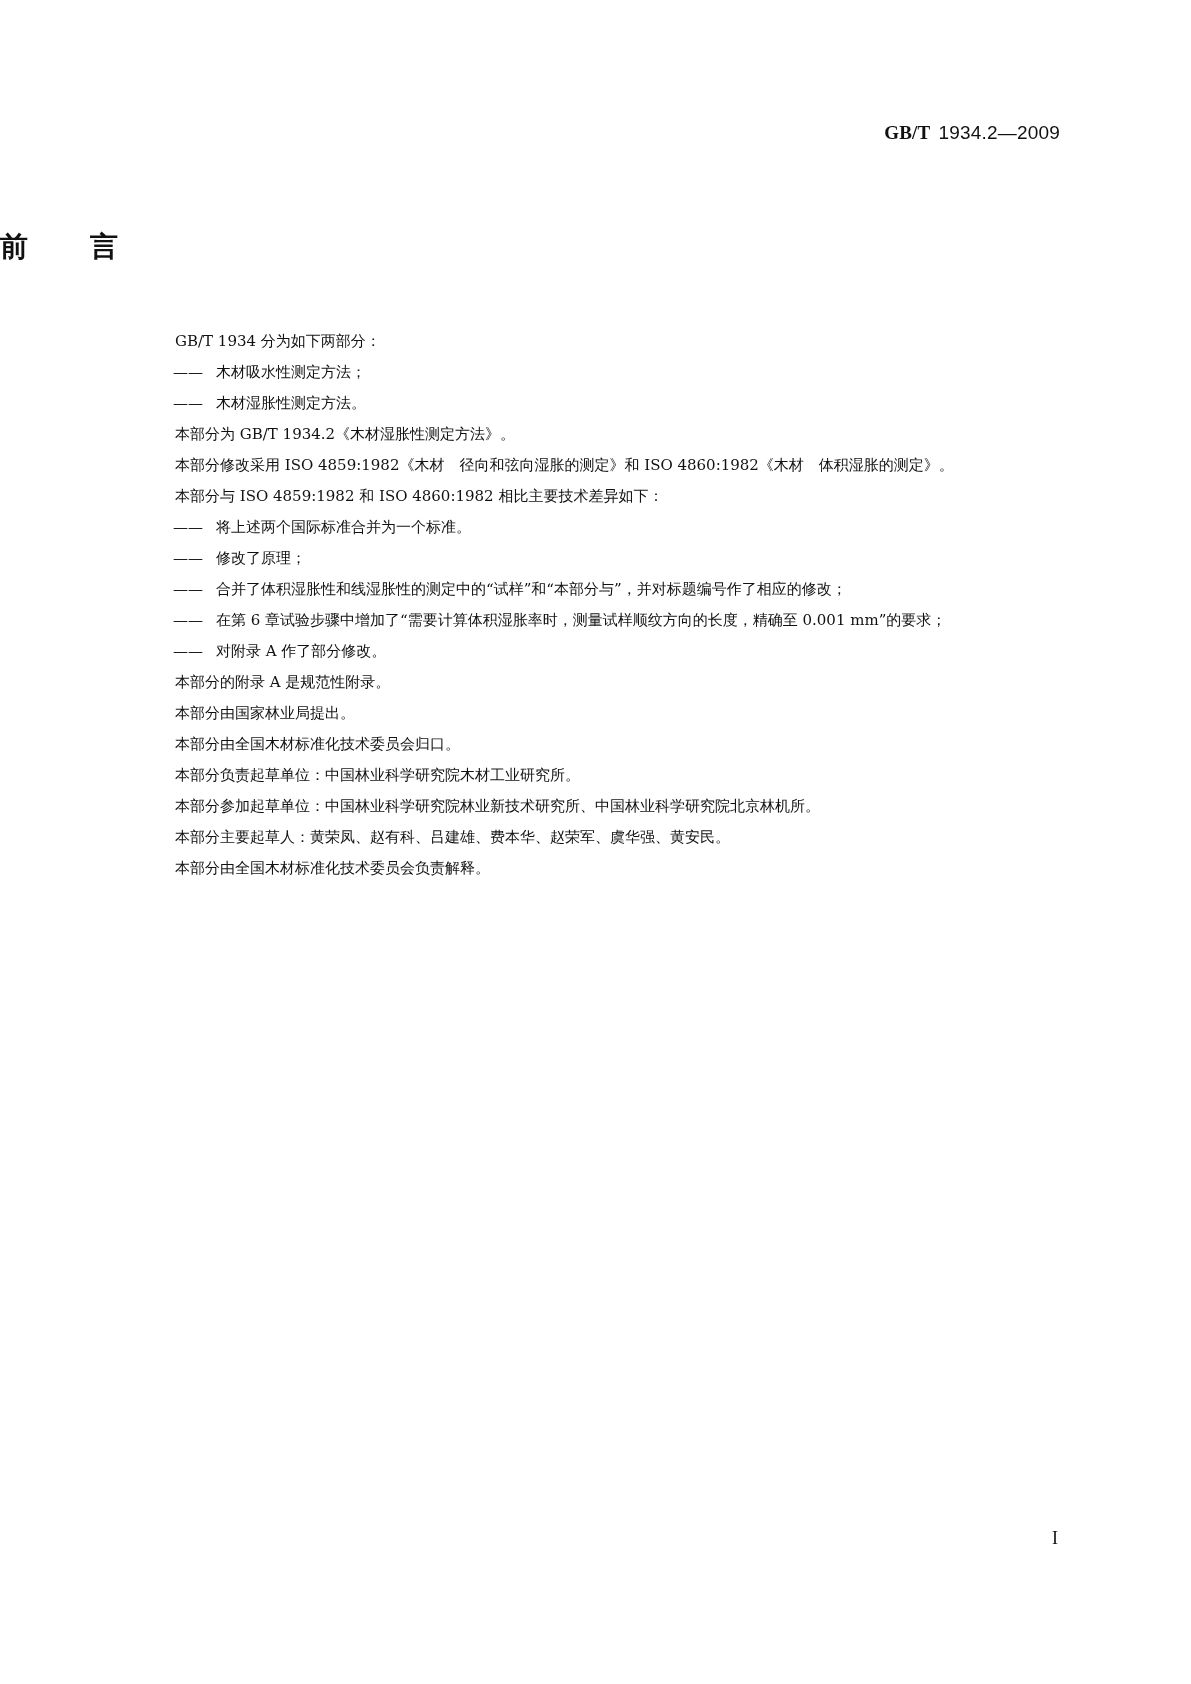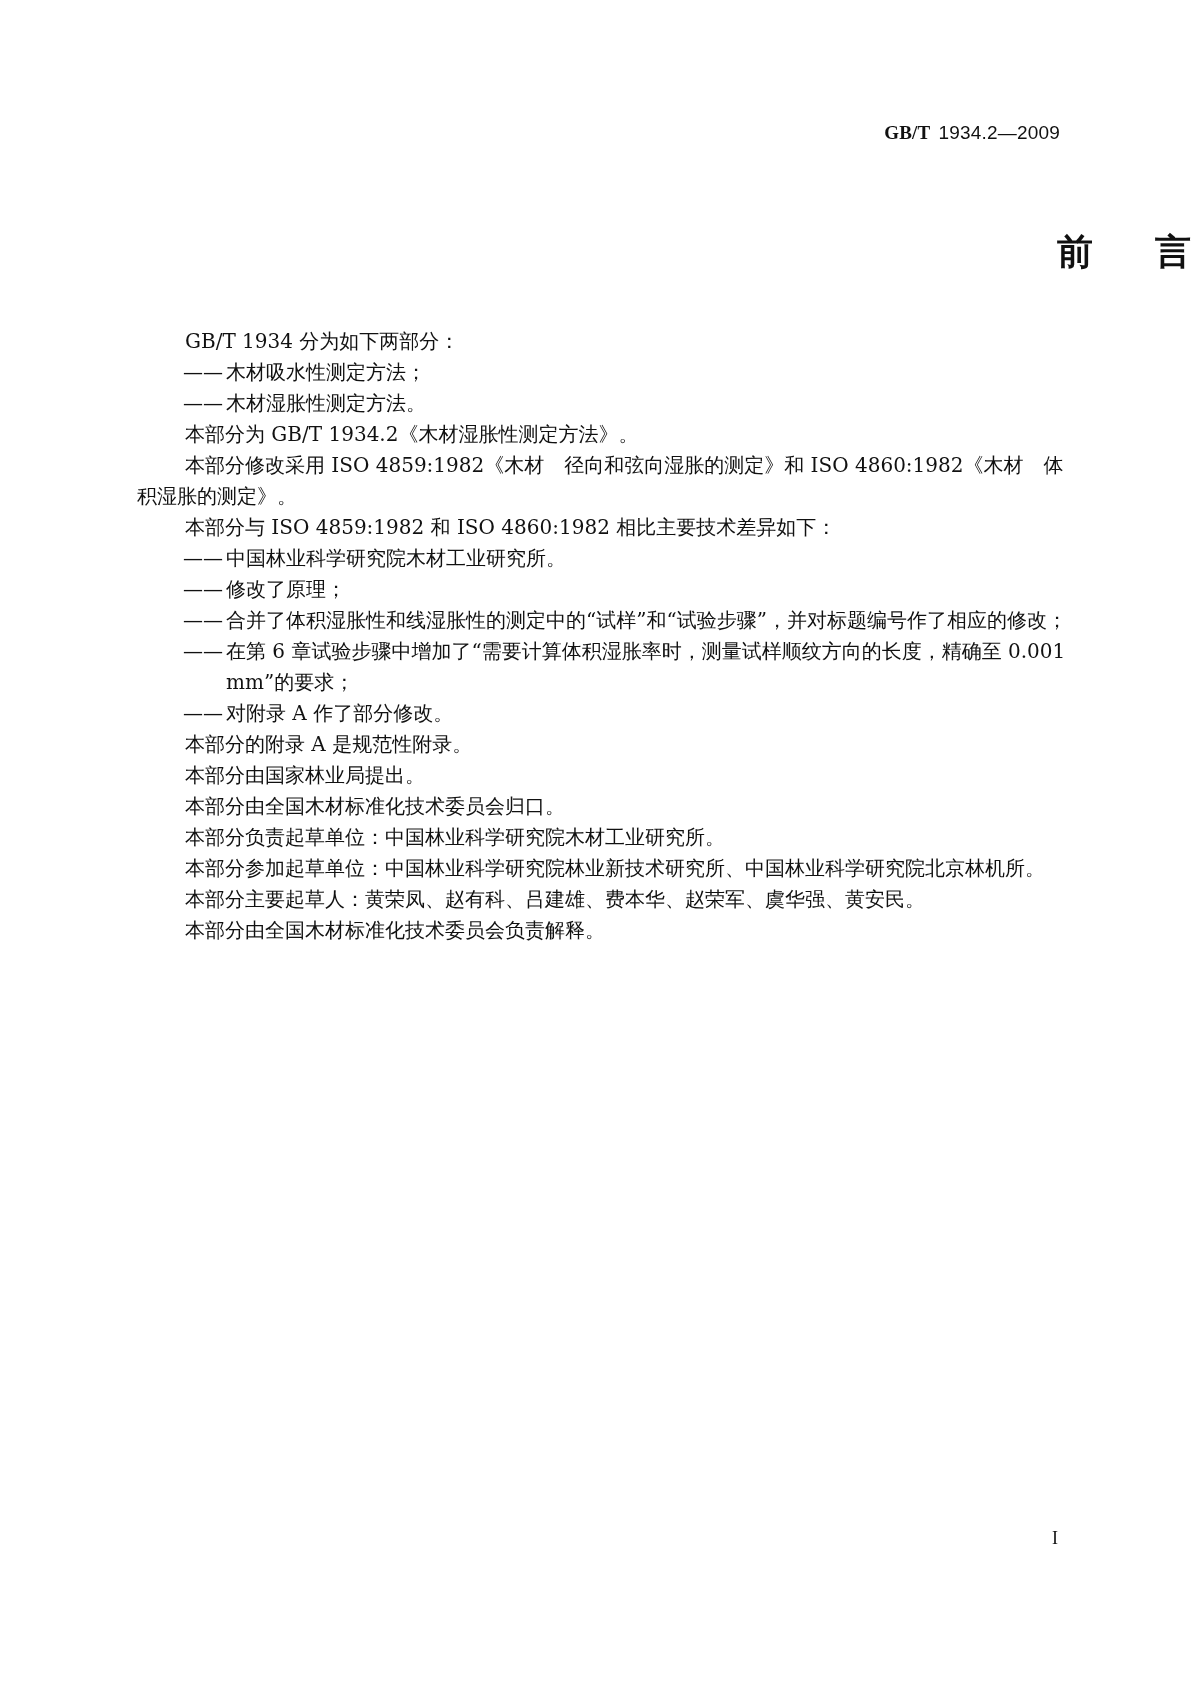--- a/index.html
+++ b/index.html
@@ -1,25 +1,25 @@
 <!DOCTYPE html>
 <html><head>
   <meta charset="utf-8">
   <style>
     html, body { margin: 0; padding: 0; background: #ffffff; }
     body { width: 1191px; height: 1684px; position: relative; overflow: hidden;
            font-family: "DejaVu Serif", "Liberation Serif", serif; color: #111; }
     .std-no { position: absolute; top: 122px; right: 131px; font-size: 19px; letter-spacing: 0.2px;
               font-family: "Liberation Sans", "DejaVu Sans", sans-serif; }
     .std-no .prefix { font-family: "Liberation Serif", "DejaVu Serif", serif; font-weight: bold; margin-right: 8px; }
-    .title { position: absolute; top: 228px; left: 0; width: 100%; text-align: right;
-             font-size: 36px; font-weight: bold; font-family: Liberation Sans, sans-serif; }
+    .title { position: absolute; top: 228px; left: 0; width: 100%; text-align: left;
+             font-size: 28px; font-weight: bold; font-family: Liberation Sans, sans-serif; }
     .title span { display: inline-block; }
     .title .gap { width: 62px; }
-    .body { position: absolute; top: 326px; left: 137px; width: 938px; font-size: 20px; line-height: 31px; }
+    .body { position: absolute; top: 326px; left: 127px; width: 938px; font-size: 15px; line-height: 31px; }
     .p { margin: 0; }
     .indent { text-indent: 48px; }
     .dash-item { display: flex; }
     .dash-item .mark { flex: 0 0 auto; width: 43px; }
     .dash-item .txt { flex: 1 1 auto; }
     .dash-first { padding-left: 46px; }
     .page-no { position: absolute; top: 1528px; right: 133px; font-size: 18px;
                font-family: "Liberation Serif", serif; }
   </style>
 </head>
@@ -41,29 +41,29 @@
     </div>
   <div class="dash-item dash-first">
       <span class="mark">——</span>
       <span class="txt">木材湿胀性测定方法。</span>
     </div>
   <p class="p indent">本部分为 GB/T 1934.2《木材湿胀性测定方法》。</p>
   <p class="p indent">本部分修改采用 ISO 4859:1982《木材　径向和弦向湿胀的测定》和 ISO 4860:1982《木材　体积湿胀的测定》。</p>
   <p class="p indent">本部分与 ISO 4859:1982 和 ISO 4860:1982 相比主要技术差异如下：</p>
   <div class="dash-item dash-first">
       <span class="mark">——</span>
-      <span class="txt">中国林业科学研究院木材工业研究所。</span>
+      <span class="txt">将上述两个国际标准合并为一个标准。</span>
     </div>
   <div class="dash-item dash-first">
       <span class="mark">——</span>
       <span class="txt">修改了原理；</span>
     </div>
   <div class="dash-item dash-first">
       <span class="mark">——</span>
-      <span class="txt">合并了体积湿胀性和线湿胀性的测定中的“试样”和“试验步骤”，并对标题编号作了相应的修改；</span>
+      <span class="txt">合并了体积湿胀性和线湿胀性的测定中的“试样”和“本部分与”，并对标题编号作了相应的修改；</span>
     </div>
   <div class="dash-item dash-first">
       <span class="mark">——</span>
       <span class="txt">在第 6 章试验步骤中增加了“需要计算体积湿胀率时，测量试样顺纹方向的长度，精确至 0.001 mm”的要求；</span>
     </div>
   <div class="dash-item dash-first">
       <span class="mark">——</span>
       <span class="txt">对附录 A 作了部分修改。</span>
     </div>
   <p class="p indent">本部分的附录 A 是规范性附录。</p>

